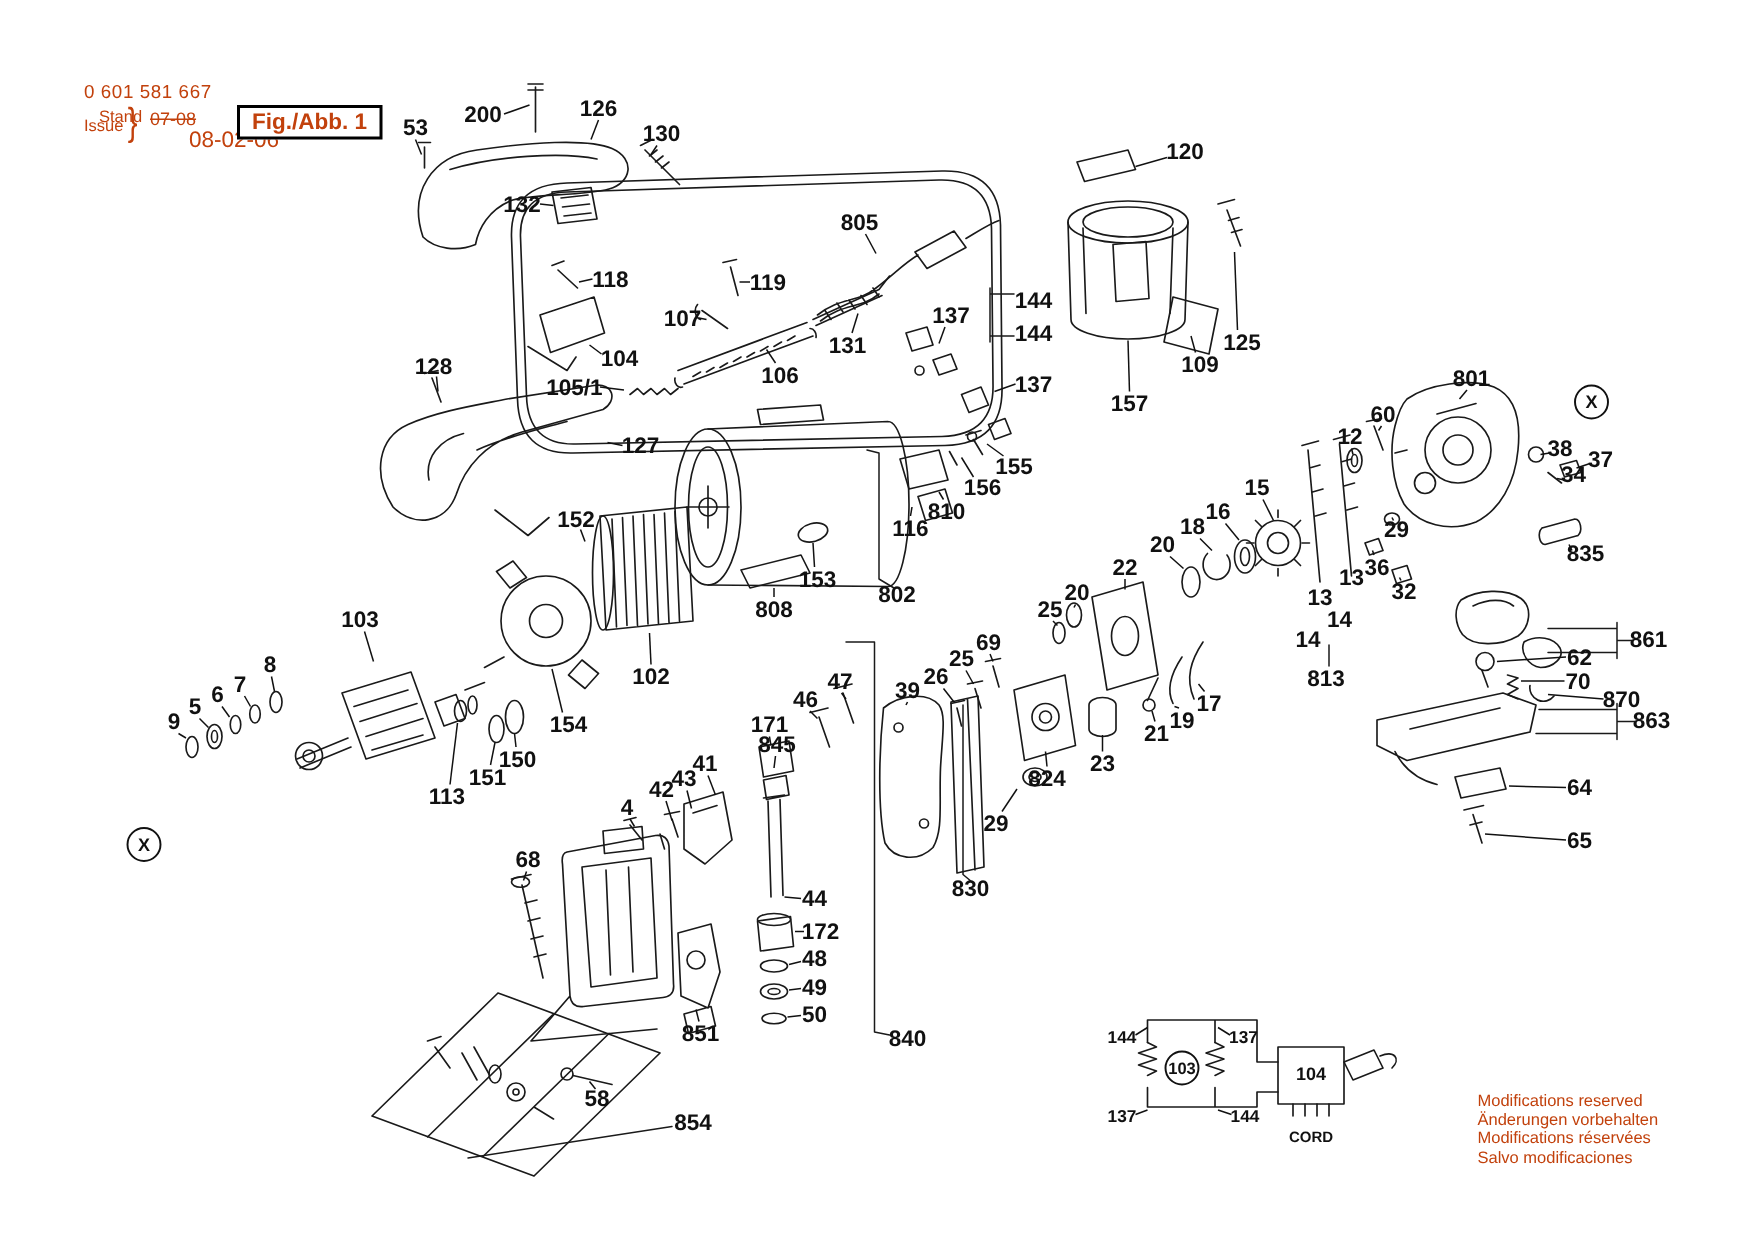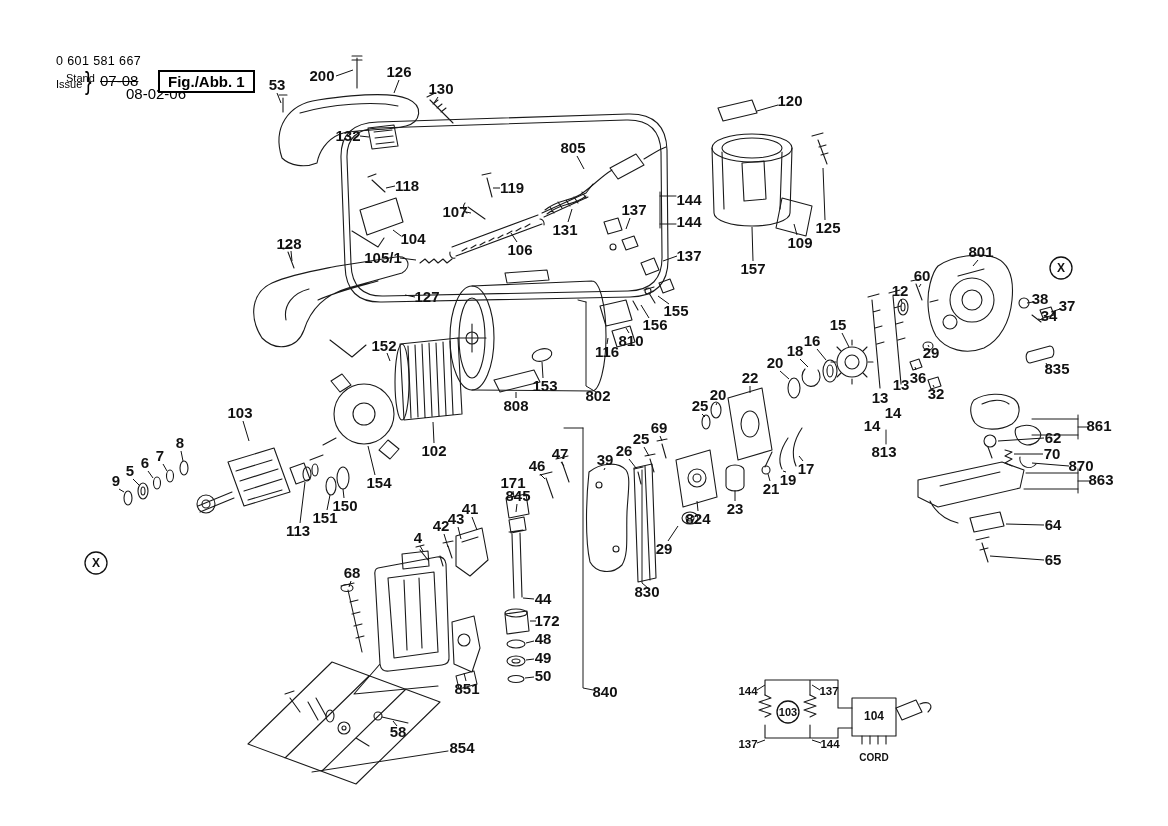--- a/index.html
+++ b/index.html
@@ -1,42 +1,48 @@
 <!DOCTYPE html>
 <html><head>
 <meta charset="utf-8">
 <style>
   html,body{margin:0;padding:0;background:#fff;}
   .canvas{position:relative;width:1168px;height:826px;background:#fff;overflow:hidden;
-          font-family:"Liberation Sans","DejaVu Sans",sans-serif;color:#000000;}
+          font-family:"Liberation Sans","DejaVu Sans",sans-serif;color:#c2410c;}
   .abs{position:absolute;}
   .partno{left:56px;top:54px;font-size:12.5px;letter-spacing:.4px;}
   .revlbl{font-size:11px;}
   .stand{left:56px;top:72px;margin-left:10px;}
   .issue{left:56px;top:78px;}
   .brace{left:84px;top:66px;font-size:26px;font-weight:400;transform:scaleX(.75);}
-  .olddate{left:100px;top:72px;font-size:15px;text-decoration:line-through;}
+  .olddate{left:100px;top:72px;font-size:12px;text-decoration:line-through;}
   .newdate{left:98px;top:85px;font-size:15px;margin-left:28px;}
   .figbox{left:158px;top:70px;border:2px solid #000;padding:1px 8px;font-size:15px;font-weight:700;background:#fff;}
   .footer{left:985px;top:728px;font-size:11px;line-height:12.5px;}
   svg.layer{position:absolute;left:0;top:0;}
 </style>
 </head>
 <body>
 
 <div class="canvas">
 
   <div class="abs partno">0 601 581 667</div>
   <div class="abs revlbl stand">Stand</div>
   <div class="abs revlbl issue">Issue</div>
   <div class="abs brace">}</div>
   <div class="abs olddate">07-08</div>
   <div class="abs newdate">08-02-06</div>
   <div class="abs figbox">Fig./Abb. 1</div>
 
+  <div class="abs footer">
+    <div>Modifications reserved</div>
+    <div>Änderungen vorbehalten</div>
+    <div>Modifications réservées</div>
+    <div>Salvo modificaciones</div>
+  </div>
 
   <svg id="diagram" class="layer" width="1168" height="826" viewBox="0 0 1168 826">
     <g stroke="#1a1a1a" stroke-width="1.1" fill="none" stroke-linecap="round" stroke-linejoin="round">
 
       <g>
         <path d="M282,158 C272,128 288,104 318,100 C352,95 392,92 408,99 C424,106 421,122 406,126 C388,131 352,129 340,134 C326,140 319,152 317,163 C305,168 290,166 282,158 Z M300,113 C330,104 375,101 398,106"></path>
         <path d="M357,58 L357,88 M352,56 L362,56 M352,60 L362,60 M430,100 L446,116 M427,97 L435,93 M446,116 L453,123 M433,104 l5,-4 M437,108 l5,-4 M441,112 l5,-4 M283,98 L283,112 M279,95 L287,95"></path>
         <path d="M368,128 L394,125 L398,146 L372,149 Z M374,132 L392,130 M375,138 L393,136 M376,144 L394,142"></path>
       </g>
 

